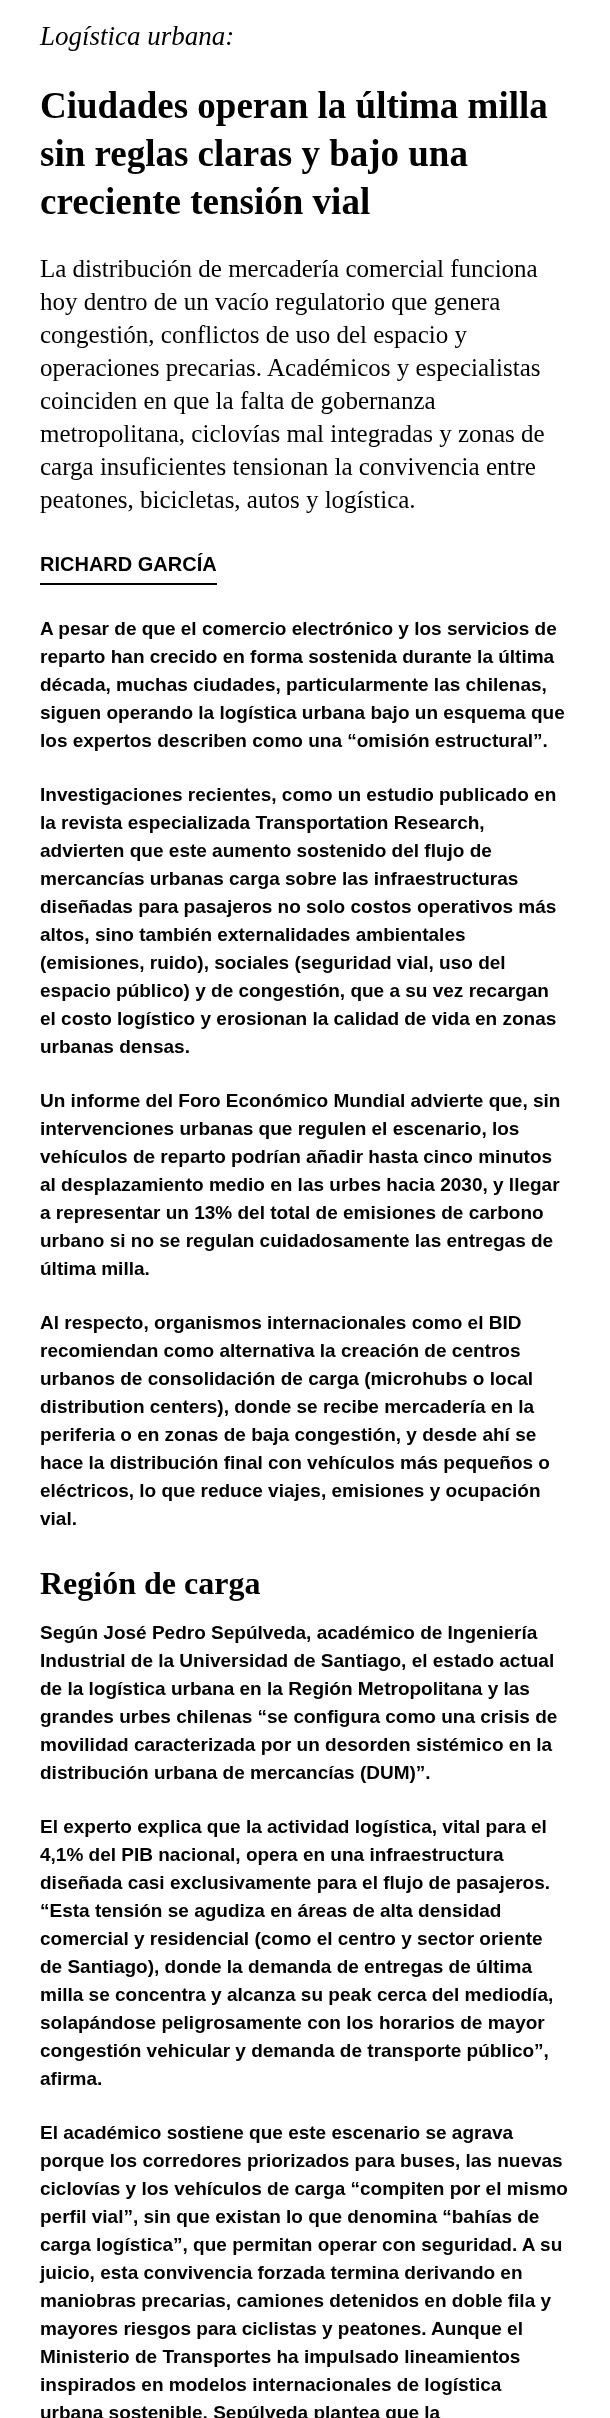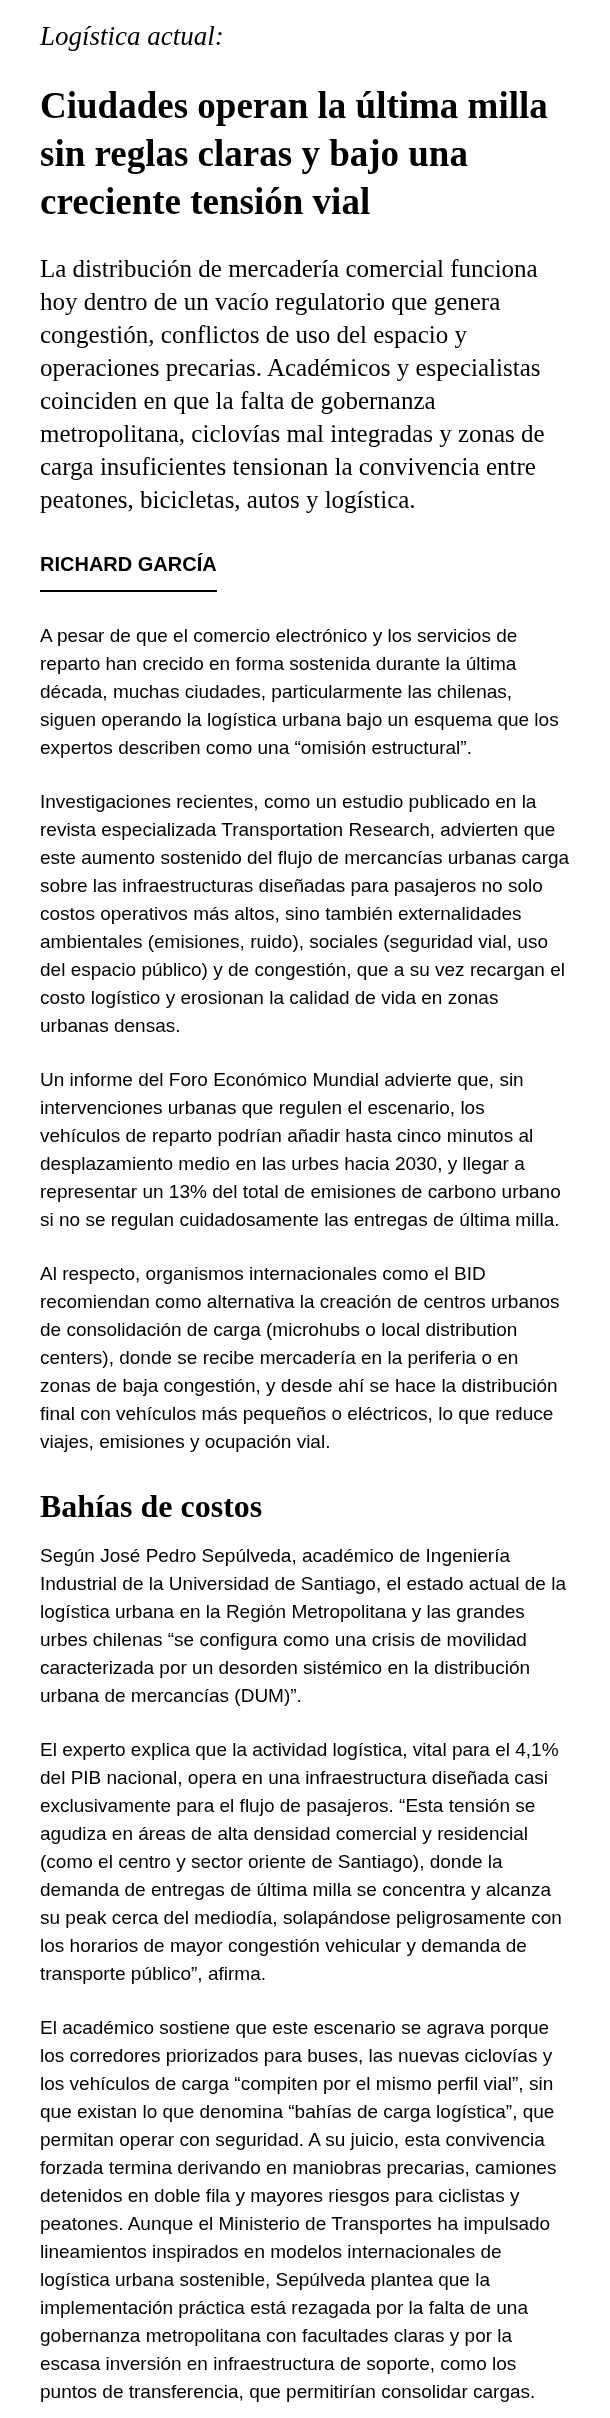--- a/index.html
+++ b/index.html
@@ -34,63 +34,64 @@
     font-size: 25px;
     line-height: 33px;
     margin: 10px 0 36px 0;
   }
   .byline {
     font-family: "Liberation Sans", "DejaVu Sans", sans-serif;
     font-weight: bold;
     font-size: 20px;
     line-height: 24px;
     display: inline-block;
-    padding-bottom: 14px;
+    padding-bottom: 7px;
     border-bottom: 2px solid #000000;
     margin: 0 0 30px 0;
   }
   .body-text {
     font-family: "Liberation Sans", "DejaVu Sans", sans-serif;
     font-size: 19px;
     line-height: 28px;
     margin: 0 0 26px 0;
+    font-weight: bold;
   }
   .body-text:last-child { margin-bottom: 12px; }
   .section-heading {
     font-family: "Liberation Serif", "DejaVu Serif", serif;
     font-weight: bold;
     font-size: 32px;
     line-height: 40px;
     margin: 30px 0 16px 0;
   }
 </style>
 </head>
 <body>
 
 <div class="page">
 
-  <p class="kicker">Logística actual:</p>
+  <p class="kicker">Logística urbana:</p>
 
   <h1 class="headline">Ciudades operan la última milla sin reglas claras y bajo una creciente tensión vial</h1>
 
   <p class="lede">La distribución de mercadería comercial funciona hoy dentro de un vacío regulatorio que genera congestión, conflictos de uso del espacio y operaciones precarias. Académicos y especialistas coinciden en que la falta de gobernanza metropolitana, ciclovías mal integradas y zonas de carga insuficientes tensionan la convivencia entre peatones, bicicletas, autos y logística.</p>
 
   <div>
     <span class="byline">RICHARD GARCÍA</span>
   </div>
 
   <p class="body-text">A pesar de que el comercio electrónico y los servicios de reparto han crecido en forma sostenida durante la última década, muchas ciudades, particularmente las chilenas, siguen operando la logística urbana bajo un esquema que los expertos describen como una “omisión estructural”.</p>
 
   <p class="body-text">Investigaciones recientes, como un estudio publicado en la revista especializada Transportation Research, advierten que este aumento sostenido del flujo de mercancías urbanas carga sobre las infraestructuras diseñadas para pasajeros no solo costos operativos más altos, sino también externalidades ambientales (emisiones, ruido), sociales (seguridad vial, uso del espacio público) y de congestión, que a su vez recargan el costo logístico y erosionan la calidad de vida en zonas urbanas densas.</p>
 
   <p class="body-text">Un informe del Foro Económico Mundial advierte que, sin intervenciones urbanas que regulen el escenario, los vehículos de reparto podrían añadir hasta cinco minutos al desplazamiento medio en las urbes hacia 2030, y llegar a representar un 13% del total de emisiones de carbono urbano si no se regulan cuidadosamente las entregas de última milla.</p>
 
   <p class="body-text">Al respecto, organismos internacionales como el BID recomiendan como alternativa la creación de centros urbanos de consolidación de carga (microhubs o local distribution centers), donde se recibe mercadería en la periferia o en zonas de baja congestión, y desde ahí se hace la distribución final con vehículos más pequeños o eléctricos, lo que reduce viajes, emisiones y ocupación vial.</p>
 
-  <h2 class="section-heading">Bahías de costos</h2>
+  <h2 class="section-heading">Región de carga</h2>
 
   <p class="body-text">Según José Pedro Sepúlveda, académico de Ingeniería Industrial de la Universidad de Santiago, el estado actual de la logística urbana en la Región Metropolitana y las grandes urbes chilenas “se configura como una crisis de movilidad caracterizada por un desorden sistémico en la distribución urbana de mercancías (DUM)”.</p>
 
   <p class="body-text">El experto explica que la actividad logística, vital para el 4,1% del PIB nacional, opera en una infraestructura diseñada casi exclusivamente para el flujo de pasajeros. “Esta tensión se agudiza en áreas de alta densidad comercial y residencial (como el centro y sector oriente de Santiago), donde la demanda de entregas de última milla se concentra y alcanza su peak cerca del mediodía, solapándose peligrosamente con los horarios de mayor congestión vehicular y demanda de transporte público”, afirma.</p>
 
   <p class="body-text">El académico sostiene que este escenario se agrava porque los corredores priorizados para buses, las nuevas ciclovías y los vehículos de carga “compiten por el mismo perfil vial”, sin que existan lo que denomina “bahías de carga logística”, que permitan operar con seguridad. A su juicio, esta convivencia forzada termina derivando en maniobras precarias, camiones detenidos en doble fila y mayores riesgos para ciclistas y peatones. Aunque el Ministerio de Transportes ha impulsado lineamientos inspirados en modelos internacionales de logística urbana sostenible, Sepúlveda plantea que la implementación práctica está rezagada por la falta de una gobernanza metropolitana con facultades claras y por la escasa inversión en infraestructura de soporte, como los puntos de transferencia, que permitirían consolidar cargas.</p>
 
 </div>
 
 </body></html>

